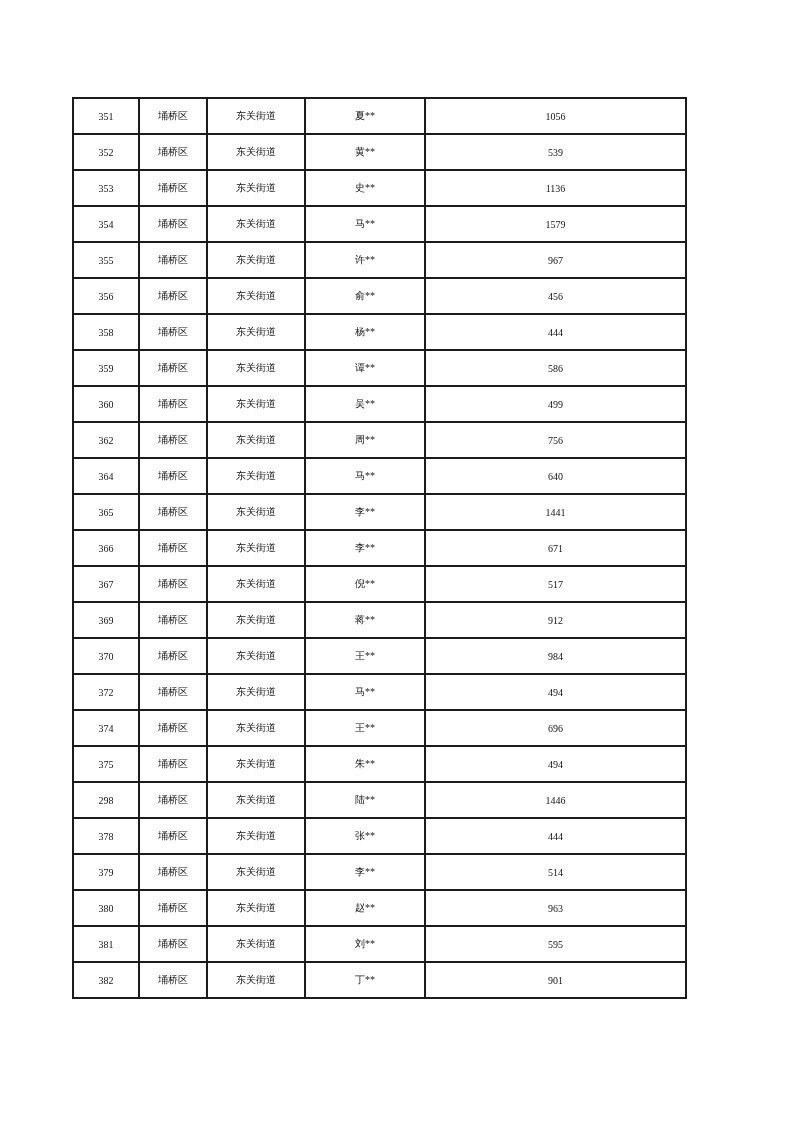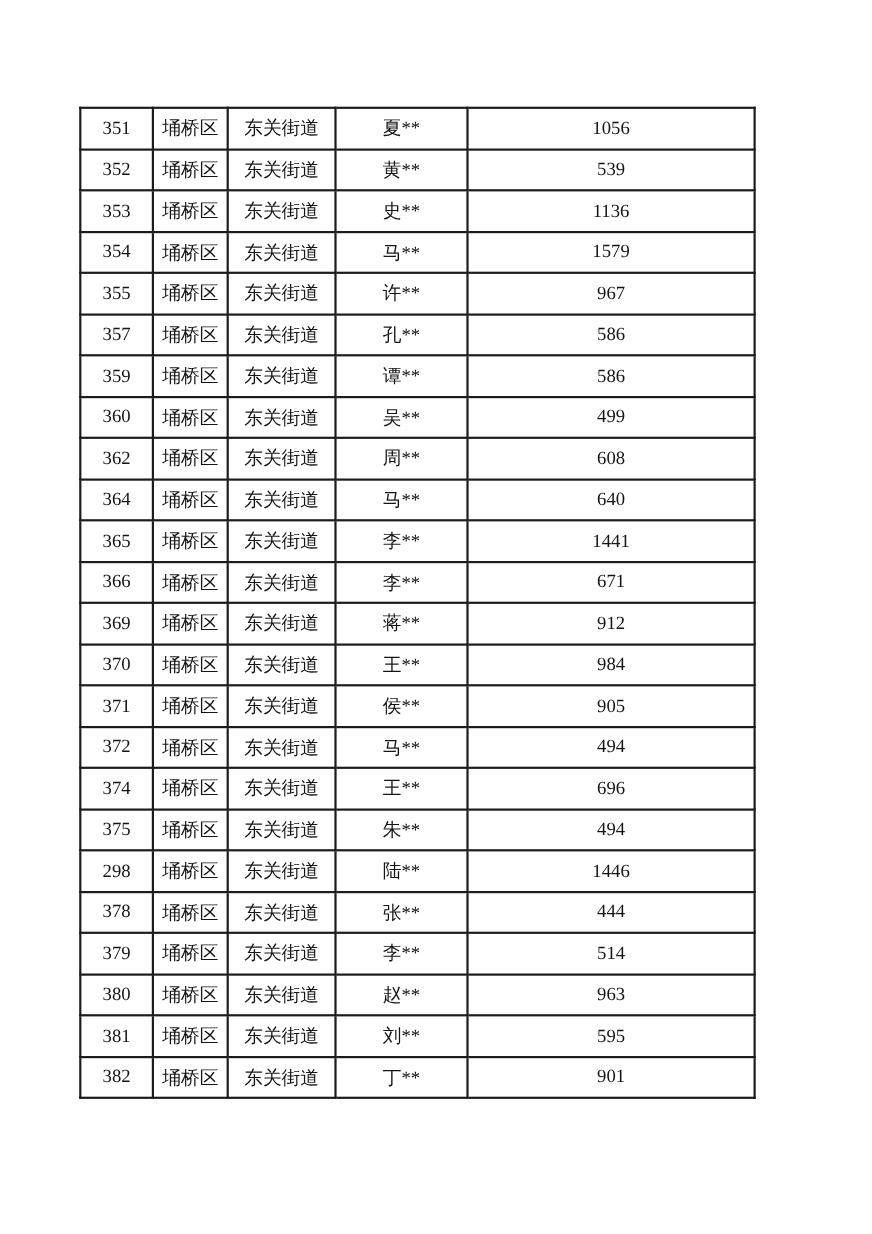--- a/index.html
+++ b/index.html
@@ -16,21 +16,21 @@
   }
   table.data-table {
     position: absolute;
     left: 72px;
     top: 97px;
     width: 613px;
     height: 902px;
     border-collapse: collapse;
     table-layout: fixed;
     font-family: "Liberation Serif", "DejaVu Serif", serif;
-    font-size: 17px;
+    font-size: 10px;
     color: #141414;
   }
   table.data-table td {
     border: 2px solid #1c1c1c;
     text-align: center;
     vertical-align: middle;
     padding: 0;
     overflow: hidden;
     white-space: nowrap;
   }
@@ -82,46 +82,53 @@
           <td>1579</td>
         </tr>
         <tr>
           <td>355</td>
           <td>埇桥区</td>
           <td>东关街道</td>
           <td>许**</td>
           <td>967</td>
         </tr>
         <tr>
-          <td>357</td>
-          <td>埇桥区</td>
-          <td>东关街道</td>
-          <td>孔**</td>
-          <td>586</td>
+          <td>356</td>
+          <td>埇桥区</td>
+          <td>东关街道</td>
+          <td>俞**</td>
+          <td>456</td>
+        </tr>
+        <tr>
+          <td>358</td>
+          <td>埇桥区</td>
+          <td>东关街道</td>
+          <td>杨**</td>
+          <td>444</td>
         </tr>
         <tr>
           <td>359</td>
           <td>埇桥区</td>
           <td>东关街道</td>
           <td>谭**</td>
           <td>586</td>
         </tr>
         <tr>
           <td>360</td>
           <td>埇桥区</td>
           <td>东关街道</td>
           <td>吴**</td>
           <td>499</td>
         </tr>
         <tr>
           <td>362</td>
           <td>埇桥区</td>
           <td>东关街道</td>
           <td>周**</td>
-          <td>608</td>
+          <td>756</td>
         </tr>
         <tr>
           <td>364</td>
           <td>埇桥区</td>
           <td>东关街道</td>
           <td>马**</td>
           <td>640</td>
         </tr>
         <tr>
           <td>365</td>
@@ -131,39 +138,39 @@
           <td>1441</td>
         </tr>
         <tr>
           <td>366</td>
           <td>埇桥区</td>
           <td>东关街道</td>
           <td>李**</td>
           <td>671</td>
         </tr>
         <tr>
+          <td>367</td>
+          <td>埇桥区</td>
+          <td>东关街道</td>
+          <td>倪**</td>
+          <td>517</td>
+        </tr>
+        <tr>
           <td>369</td>
           <td>埇桥区</td>
           <td>东关街道</td>
           <td>蒋**</td>
           <td>912</td>
         </tr>
         <tr>
           <td>370</td>
           <td>埇桥区</td>
           <td>东关街道</td>
           <td>王**</td>
           <td>984</td>
-        </tr>
-        <tr>
-          <td>371</td>
-          <td>埇桥区</td>
-          <td>东关街道</td>
-          <td>侯**</td>
-          <td>905</td>
         </tr>
         <tr>
           <td>372</td>
           <td>埇桥区</td>
           <td>东关街道</td>
           <td>马**</td>
           <td>494</td>
         </tr>
         <tr>
           <td>374</td>

